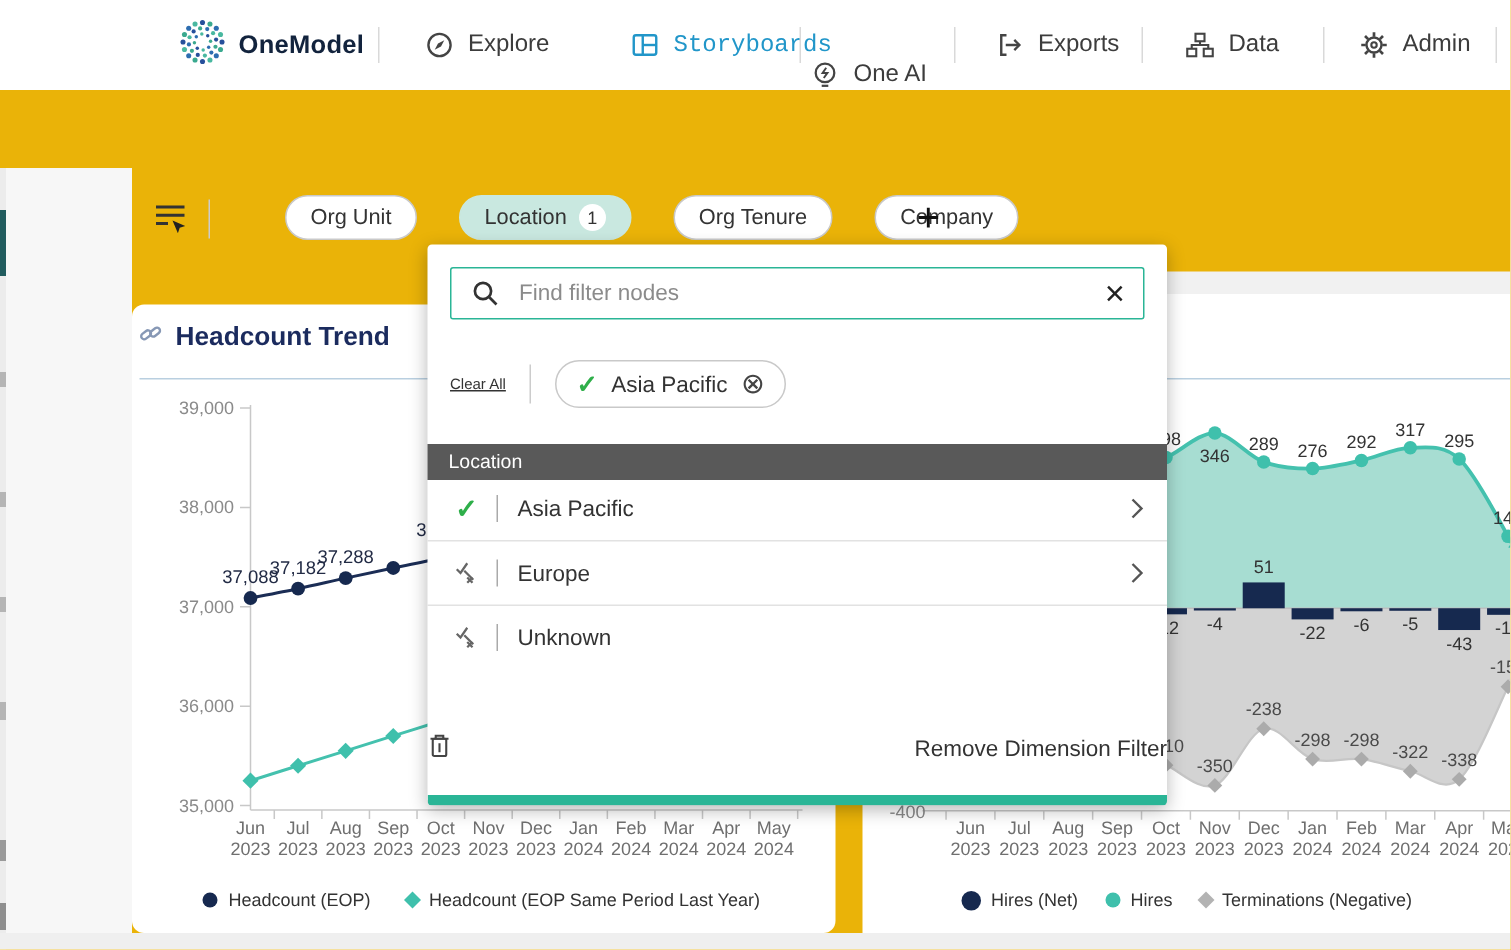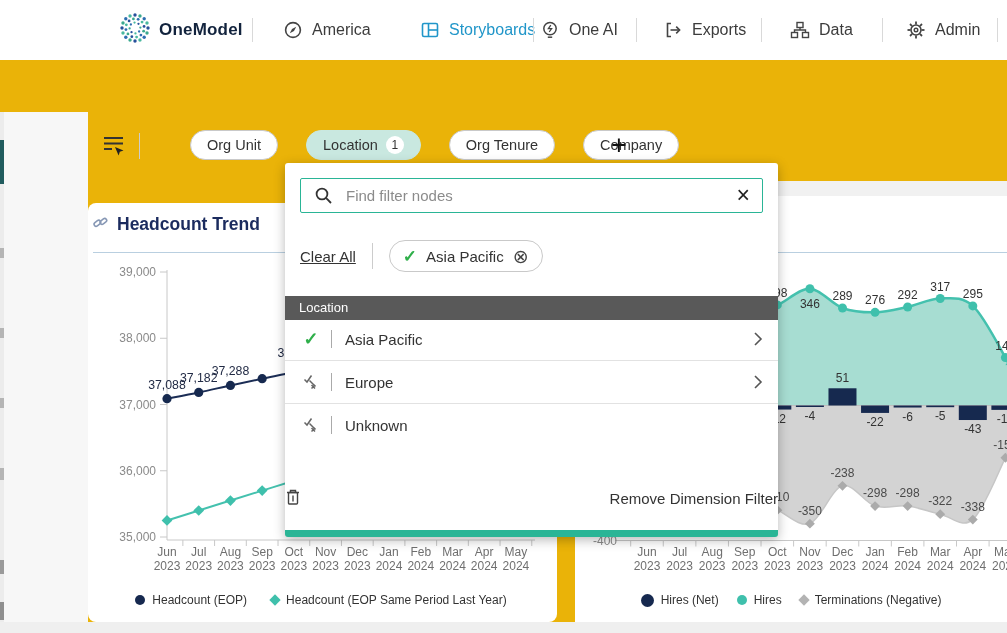--- a/index.html
+++ b/index.html
@@ -41,21 +41,21 @@
   
   .panel{position:absolute;left:285px;top:163px;width:493px;height:374px;background:#fff;z-index:50;
          border-radius:3px;box-shadow:0 3px 12px rgba(0,0,0,.28);border-bottom:7px solid #2ab596;box-sizing:border-box;}
   .searchbox{position:absolute;left:15px;top:15px;width:461px;height:33px;border:1px solid #2ab596;
              border-radius:2px;display:flex;align-items:center;}
   .searchbox input{flex:1;border:none;outline:none;font-size:15px;color:#333;font-family:"Liberation Sans",sans-serif;background:transparent;}
   .searchbox input::placeholder{color:#8b8b8b;}
   .search-x{font-size:23px;color:#222;padding:0 12px;cursor:pointer;line-height:1;}
   .search-mag{padding:0 11px 0 13px;display:flex;cursor:pointer;}
   .clear-row{position:absolute;left:15px;top:77px;display:flex;align-items:center;gap:16px;}
-  .clear-all{font-size:15px;color:#333;text-decoration:underline;cursor:pointer;}
+  .clear-all{font-size:10px;color:#333;text-decoration:underline;cursor:pointer;}
   .clear-sep{width:1px;height:26px;background:#ccc;}
   .sel-chip{height:30px;border:1px solid #c9c9c9;border-radius:16px;display:flex;align-items:center;
             gap:9px;padding:0 13px;font-size:15px;color:#333;cursor:pointer;}
   .sel-chip .chk{color:#2faf4a;font-size:17px;font-weight:bold;}
   .sel-chip .cx{font-size:19px;color:#444;}
   .sec-header{position:absolute;left:0;top:133px;width:100%;height:24px;background:#595959;color:#fff;
               font-size:13px;line-height:24px;padding-left:14px;box-sizing:border-box;}
   .nodes{position:absolute;left:0;top:155px;width:100%;}
   .node-row{height:42px;display:flex;align-items:center;padding:0 15px;border-bottom:1px solid #e2e2e2;cursor:pointer;}
   .node-row:last-child{border-bottom:none;}
@@ -130,33 +130,33 @@
           </svg></span>
       <span class="brand-text">OneModel</span>
     </div>
   <div class="nav-item" style="left: 283px;">
         <span style="display: flex;">
           <svg width="20" height="20" viewBox="0 0 20 20">
             <circle cx="10" cy="10" r="7.4" fill="none" stroke="#444" stroke-width="1.6"></circle>
             <path d="M13.2 6.8 L11 11 L6.8 13.2 L9 9 Z" fill="#444"></path>
           </svg>
         </span>
-        <span class="nav-label">America</span>
-      </div>
-      <div class="nav-item active" style="left: 420px;">
+        <span class="nav-label">Explore</span>
+      </div>
+      <div class="nav-item active" style="left: 420px; font-family: Liberation Mono, monospace;">
         <span style="display: flex;">
           <svg width="20" height="20" viewBox="0 0 20 20">
             <rect x="2.5" y="3.5" width="15" height="13" rx="1.5" fill="none" stroke="#2196c9" stroke-width="1.6"></rect>
             <line x1="8.5" y1="3.5" x2="8.5" y2="16.5" stroke="#2196c9" stroke-width="1.6"></line>
             <line x1="8.5" y1="10" x2="17.5" y2="10" stroke="#2196c9" stroke-width="1.6"></line>
           </svg>
         </span>
         <span class="nav-label">Storyboards</span>
       </div>
-      <div class="nav-item" style="left: 540px;">
+      <div class="nav-item" style="left: 540px; margin-top: 20px;">
         <span style="display: flex;">
           <svg width="20" height="20" viewBox="0 0 20 20">
             <circle cx="10" cy="8.6" r="6.2" fill="none" stroke="#444" stroke-width="1.5"></circle>
             <path d="M10.8 5.2 l-2.4 3.4 h3.2 l-2.4 3.4" fill="none" stroke="#444" stroke-width="1.3"></path>
             <line x1="7.8" y1="17.2" x2="12.2" y2="17.2" stroke="#444" stroke-width="1.5"></line>
           </svg>
         </span>
         <span class="nav-label">One AI</span>
       </div>
       <div class="nav-item" style="left: 663px;">

